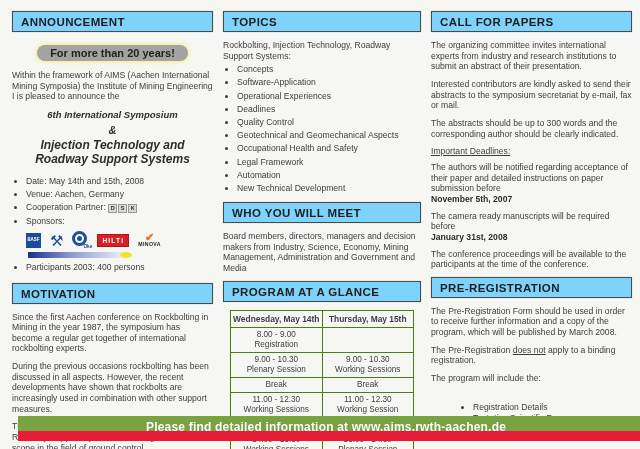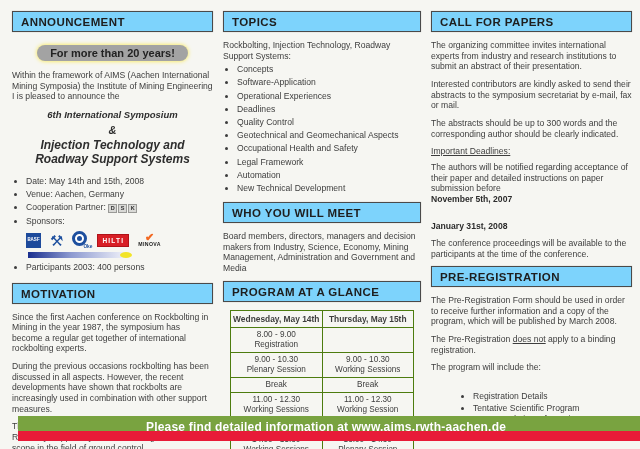--- a/index.html
+++ b/index.html
@@ -236,21 +236,21 @@
   <div class="sec-header mb8">CALL FOR PAPERS</div>
   <p class="body">The organizing committee invites international experts from industry and research institutions to submit an abstract of their presentation.</p>
   <p class="body">Interested contributors are kindly asked to send their abstracts to the symposium secretariat by e-mail, fax or mail.</p>
   <p class="body">The abstracts should be up to 300 words and the corresponding author should be clearly indicated.</p>
   <p class="body u" style="margin-bottom:5px">Important Deadlines:</p>
   <p class="body" style="margin-bottom:6px">
     <span>The authors will be notified regarding acceptance of their paper and detailed instructions on paper submission before</span><br>
     <span class="b">November 5th, 2007</span>
   </p>
   <p class="body" style="margin-bottom:6px">
-    <br>
+    <span>The camera ready manuscripts will be required before</span><br>
     <span class="b">January 31st, 2008</span>
   </p>
   <p class="body">The conference proceedings will be available to the participants at the time of the conference.</p>
 
   <div class="sec-header mb8">PRE-REGISTRATION</div>
   <p class="body">The Pre-Registration Form should be used in order to receive further information and a copy of the program, which will be published by March 2008.</p>
   <p class="body">
     <span>The Pre-Registration </span><span class="u">does not</span><span> apply to a binding registration.</span>
   </p>
   <p class="body" style="margin-bottom:18px">The program will include the:</p>

